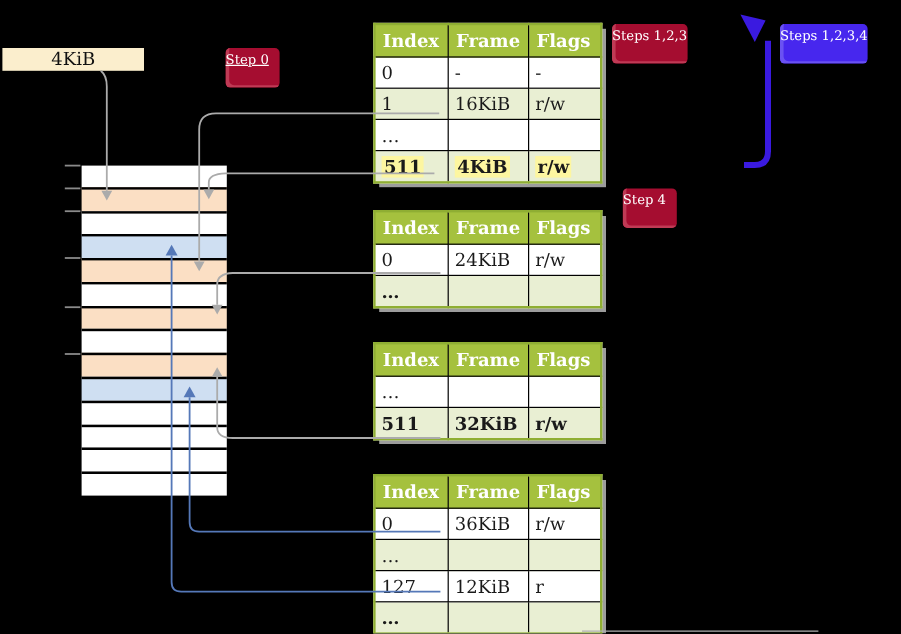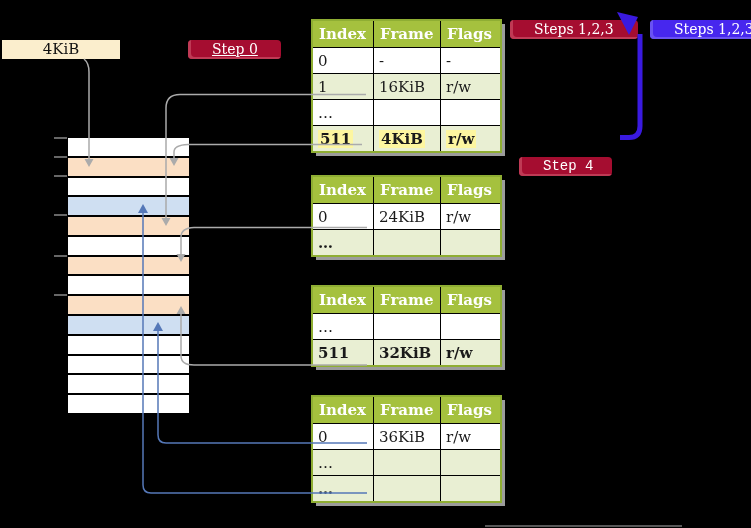--- a/index.html
+++ b/index.html
@@ -7,29 +7,29 @@
     position:relative;width:751px;height:528px;background:var(--background,#000);
     overflow:hidden;font-family:"DejaVu Serif", serif;
   }
   
   .tanlabel{
     position:absolute;left:2px;top:40px;width:118px;height:19px;
     background:var(--label-tan);color:#111;font-size:15px;line-height:19px;
     text-align:center;
   }
   .badge{
-    position:absolute;height:19px;color:#fff;font-size:14px;line-height:19px;
-    padding:0 24px;border-radius:4px;white-space:nowrap;
+    position:absolute;height:33px;color:#fff;font-size:11px;line-height:19px;
+    padding:0 0;border-radius:4px;white-space:nowrap;
   }
   .badge.red{background:var(--badge-red);box-shadow:inset 3px -2px 0 #bf3a55;}
   .badge.violet{background:var(--badge-violet);box-shadow:inset 3px -2px 0 #6a52f2;}
   .b-step0{left:188px;top:40px;width:45px;text-decoration:underline;}
   .b-steps123{left:510px;top:20px;}
   .b-steps1234{left:650px;top:20px;}
-  .b-step4{left:519px;top:157px;width:45px;font-family:Liberation Mono, monospace;}
+  .b-step4{left:519px;top:157px;width:45px;}
   
   .mem{
     position:absolute;left:67px;top:137px;width:121px;height:275px;
     border:1px solid #000;display:flex;flex-direction:column;
   }
   .mem .frame{flex:1;}
   .mem .frame + .frame{border-top:2px solid #000;}
   .mem-white{background:var(--memory-white);}
   .mem-orange{background:var(--memory-orange);}
   .mem-blue{background:var(--memory-blue);}
@@ -183,20 +183,25 @@
       <tr>
         <td><span class="ct">0</span></td>
         <td><span class="ct">36KiB</span></td>
         <td><span class="ct">r/w</span></td>
       </tr>
       <tr class="alt">
         <td><span class="ct">…</span></td>
         <td><span class="ct"></span></td>
         <td><span class="ct"></span></td>
       </tr>
+      <tr>
+        <td><span class="ct">127</span></td>
+        <td><span class="ct">12KiB</span></td>
+        <td><span class="ct">r</span></td>
+      </tr>
       <tr class="alt">
         <td><span class="ct">…</span></td>
         <td><span class="ct"></span></td>
         <td><span class="ct"></span></td>
       </tr>
     </tbody>
   </table>
 
   <svg class="overlay" width="751" height="528" viewBox="0 0 751 528">
 

